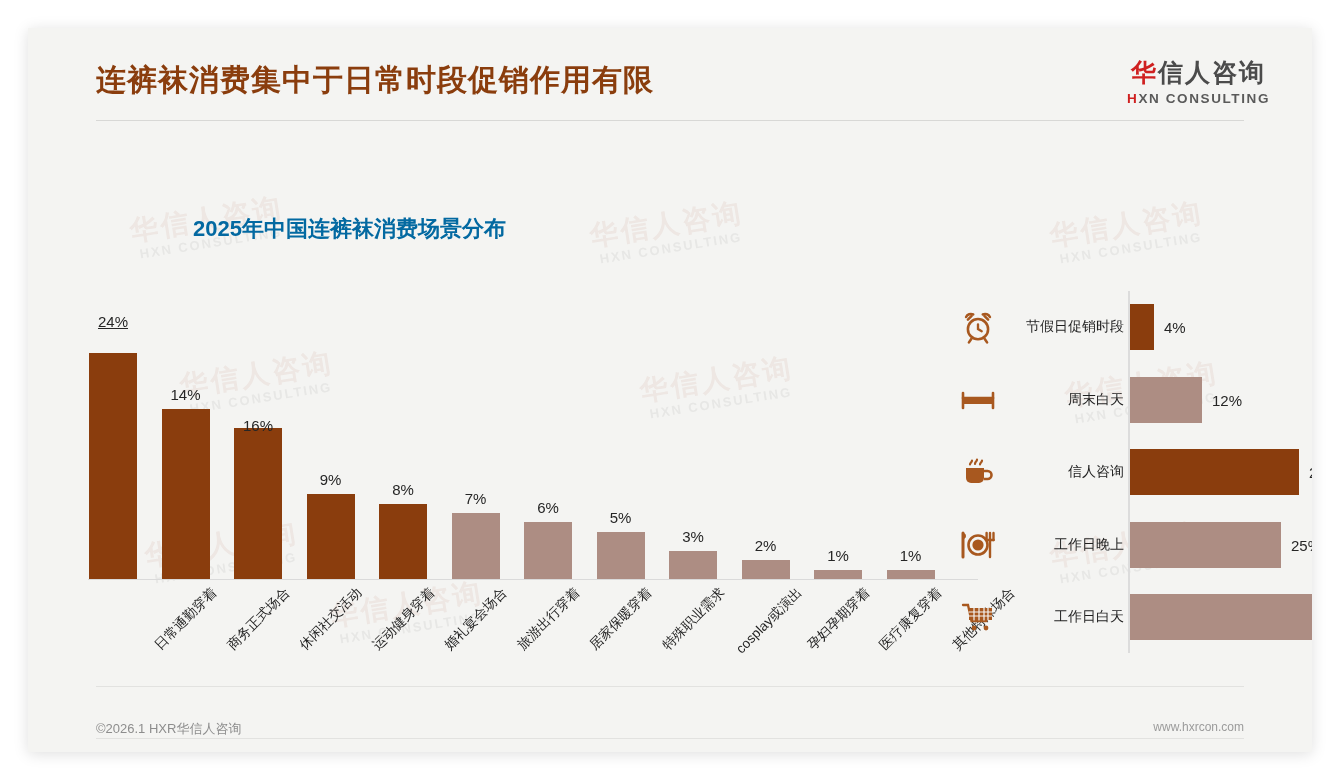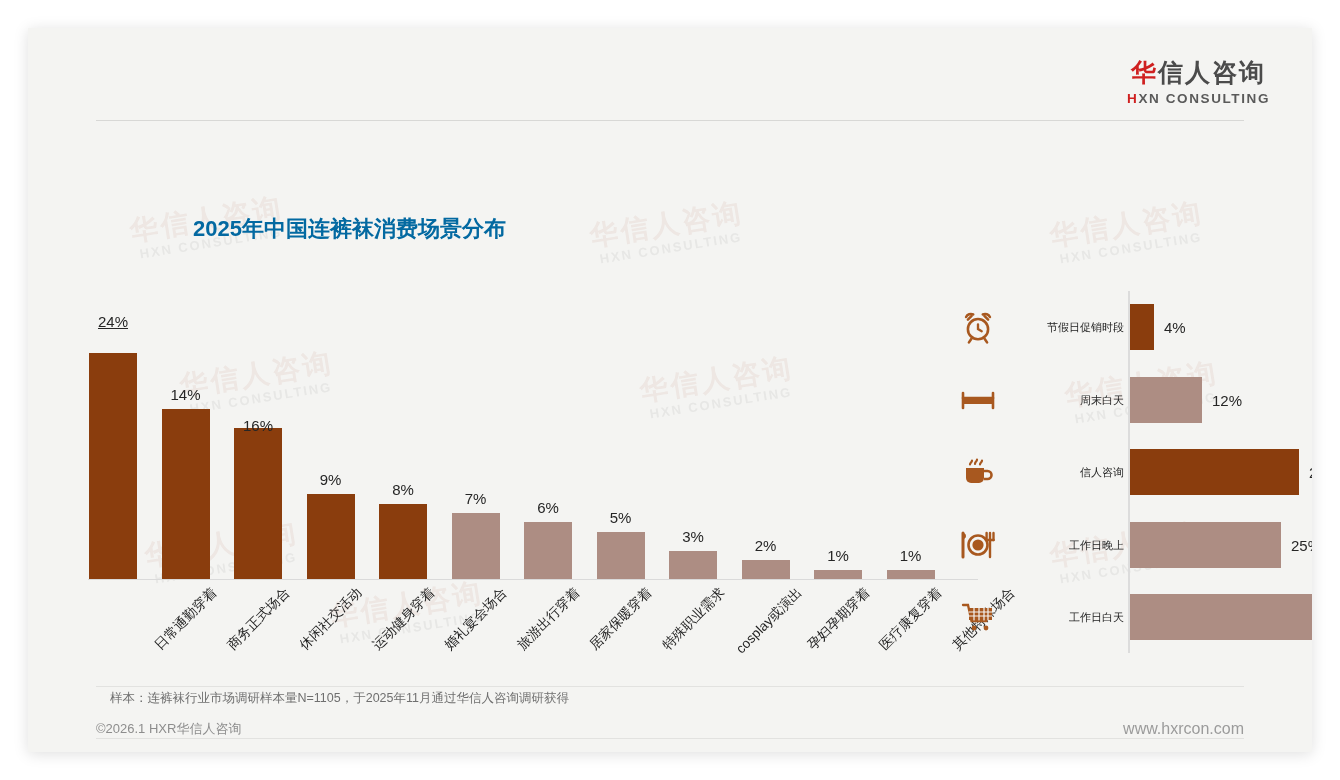--- a/index.html
+++ b/index.html
@@ -194,21 +194,21 @@
     align-items: center;
     justify-content: center;
   }
   .hrow-label {
     position: absolute;
     left: 48px;
     width: 118px;
     top: 50%;
     transform: translateY(-50%);
     text-align: right;
-    font-size: 11px;
+    font-size: 14px;
     color: #1f1f1f;
     white-space: nowrap;
   }
   .hbar {
     position: absolute;
     left: 172px;
     top: 50%;
     transform: translateY(-50%);
     height: 46px;
   }
@@ -255,21 +255,21 @@
     top: 692px;
     font-size: 13px;
     color: #8d8d8d;
     white-space: nowrap;
     z-index: 5;
   }
   #footer-right {
     position: absolute;
     right: 68px;
     top: 692px;
-    font-size: 16px;
+    font-size: 12px;
     color: #9b9b9b;
     white-space: nowrap;
     z-index: 5;
   }
 </style>
 </head>
 <body>
 
 <div id="slide">
 
@@ -304,20 +304,21 @@
   <div class="wm" style="left:300px;  top:575px;">
     <span class="wm-cn">华信人咨询</span>
     <span class="wm-en">HXN CONSULTING</span>
   </div>
   <div class="wm" style="left:1020px; top:515px;">
     <span class="wm-cn">华信人咨询</span>
     <span class="wm-en">HXN CONSULTING</span>
   </div>
 
   <div id="header">
+    <div id="page-title">连裤袜消费集中于日常时段促销作用有限</div>
     <div id="logo">
       <div class="logo-cn"><span class="hx">华</span><span class="rest">信人咨询</span></div>
       <div class="logo-en"><span class="h">H</span><span>XN CONSULTING</span></div>
     </div>
   </div>
   <div id="header-rule"></div>
 
   <div class="chart-title" id="left-chart-title">2025年中国连裤袜消费场景分布</div>
 
   <div id="left-baseline"></div>
@@ -359,21 +360,20 @@
       <div class="xtick" style="left: 679px;">cosplay或演出</div>
       <div class="xtick" style="left: 751.5px;">孕妇孕期穿着</div>
       <div class="xtick" style="left: 824px;">医疗康复穿着</div>
       <div class="xtick" style="left: 896.5px;">其他特殊场合</div>
     </div>
 
   <div id="right-axis"></div>
   <div id="right-chart"></div>
 
   <div id="source-rule"></div>
-  <div id="source-note">样本：连裤袜行业市场调研样本量N=1105，于2025年11月通过华信人咨询调研获得</div>
   <div id="footer-rule"></div>
   <div id="footer-left">©2026.1 HXR华信人咨询</div>
   <div id="footer-right">www.hxrcon.com</div>
 
 <div class="hrow" style="top: 263px; width: 380px;">
       <div class="hrow-icon">
         <svg width="34" height="34" viewBox="0 0 32 32" fill="none" stroke="#a8581f" stroke-width="2.4" stroke-linecap="round">
         <circle cx="16" cy="18" r="9.5" fill="none"></circle>
         <path d="M16 13.5 L16 18 L19.5 20" stroke-width="2.2"></path>
         <path d="M6.5 9 L10 5.5"></path>

